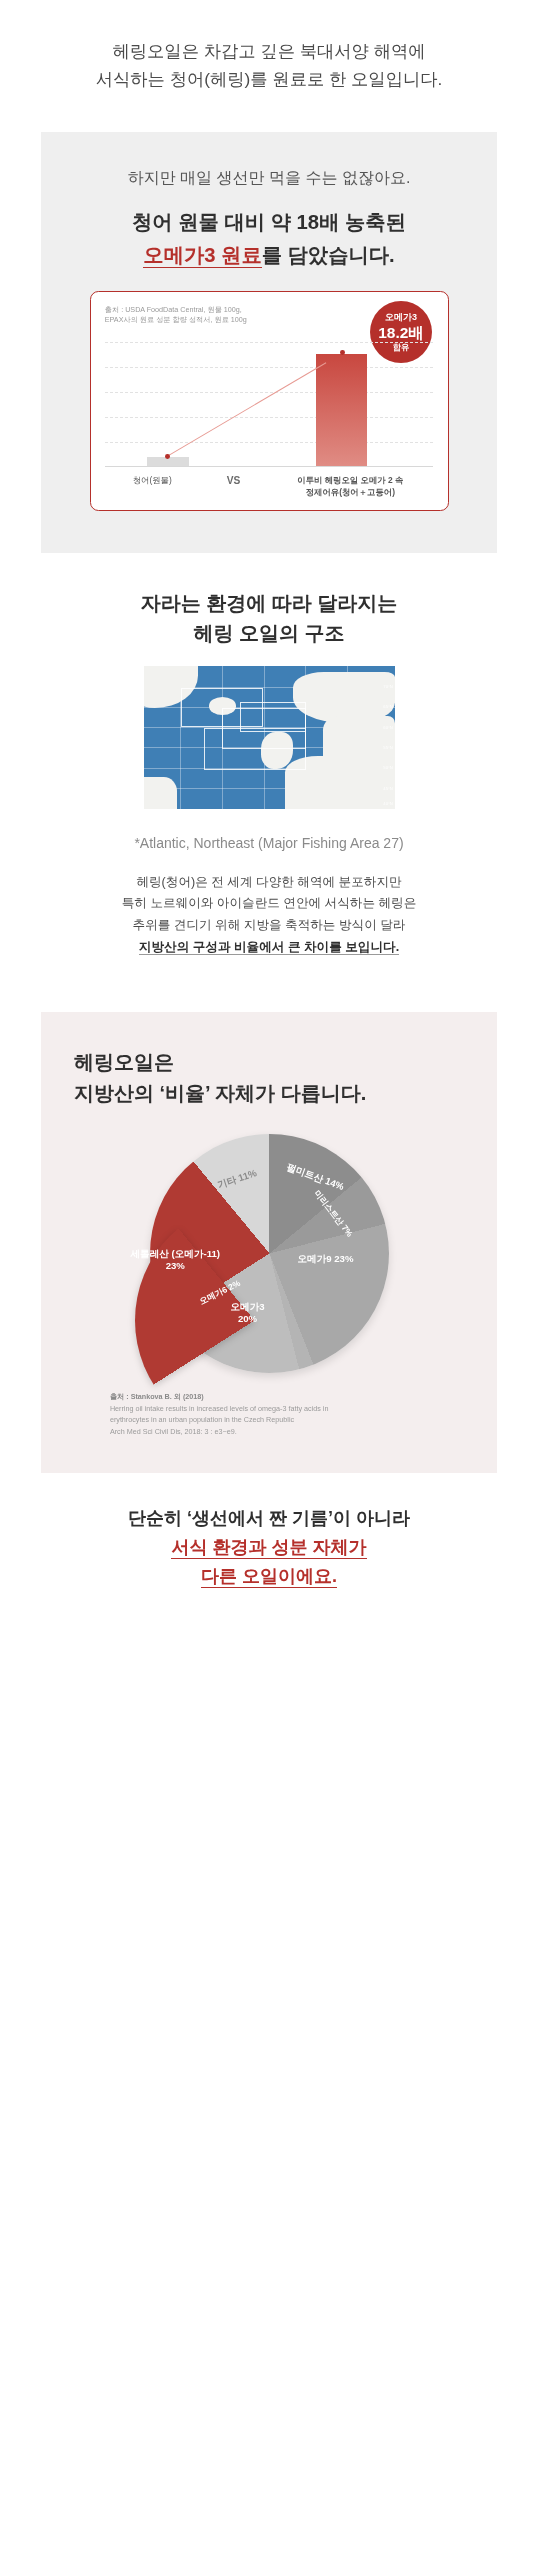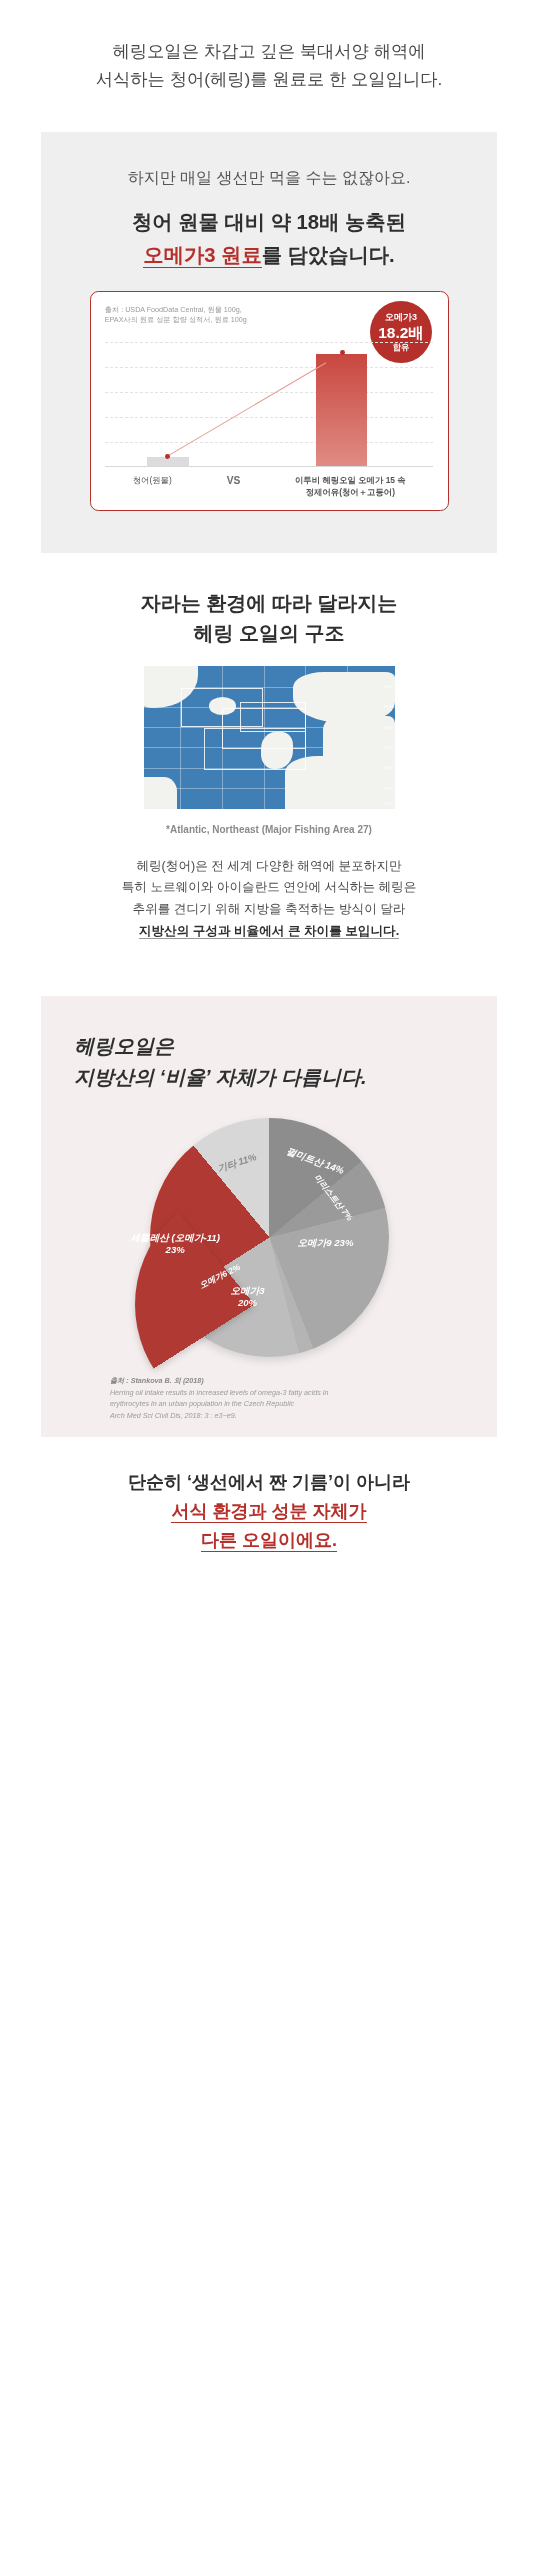--- a/index.html
+++ b/index.html
@@ -192,42 +192,40 @@
   .fishing-box {
     position: absolute;
     border: 0.6px solid rgba(255,255,255,0.85);
   }
   .map-tick {
     position: absolute;
     font-size: 4.2px;
     color: rgba(255,255,255,0.9);
   }
   .map-caption {
-    font-size: 10px;
+    font-size: 14px;
     color: #8a8a8a;
-    margin-top: 15px;
-    font-weight: bold;
+    margin-top: 26px;
   }
   .sec-map .body {
     font-size: 12.6px;
     color: #4a4a4a;
     line-height: 1.72;
     margin-top: 20.3px;
   }
   .sec-map .body .strong {
     font-weight: 800;
     color: #2f2f2f;
     border-bottom: 1.2px solid #9a9a9a;
   }
 
   
   .sec-pie {
     background: #f4eeee;
-    padding: 35px 0 16px;
-    font-style: italic;
+    padding: 35px 0 36px;
   }
   .sec-pie h2 {
     font-size: 20px;
     font-weight: 800;
     color: #2f2f2f;
     line-height: 1.52;
     padding-left: 33px;
   }
   .pie-wrap {
     width: 323px;
@@ -349,21 +347,21 @@
         <div class="bar-big"></div>
         <div class="trend-line"></div>
         <div class="dot d1"></div>
         <div class="dot d2"></div>
       </div>
 
       <div class="xlabels">
         <div class="xlab left">청어(원물)</div>
         <div class="vs">VS</div>
         <div class="xlab right">
-          <div>이투비 헤링오일 오메가 15 속</div>
+          <div>이투비 헤링오일 오메가 2 속</div>
           <div>정제어유(청어＋고등어)</div>
         </div>
       </div>
     </div>
   </section>
 
   <section class="sec-map">
     <h2>
       <div>자라는 환경에 따라 달라지는</div>
       <div>헤링 오일의 구조</div>

